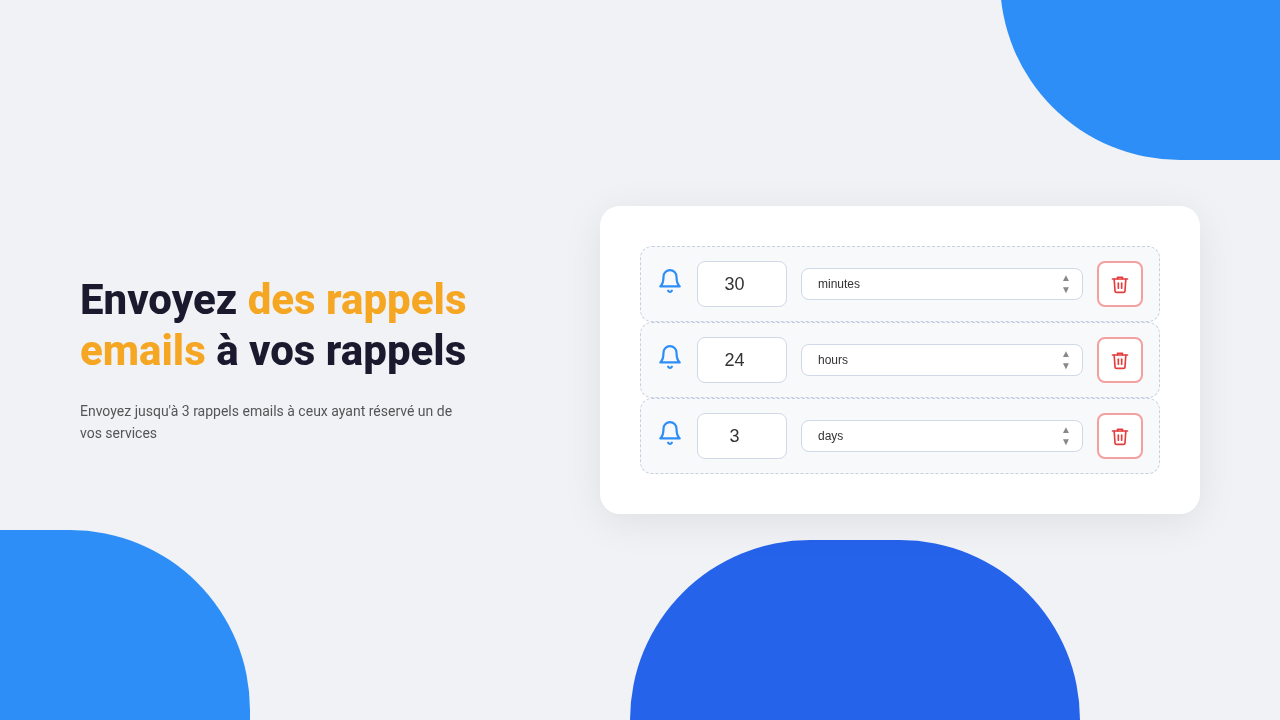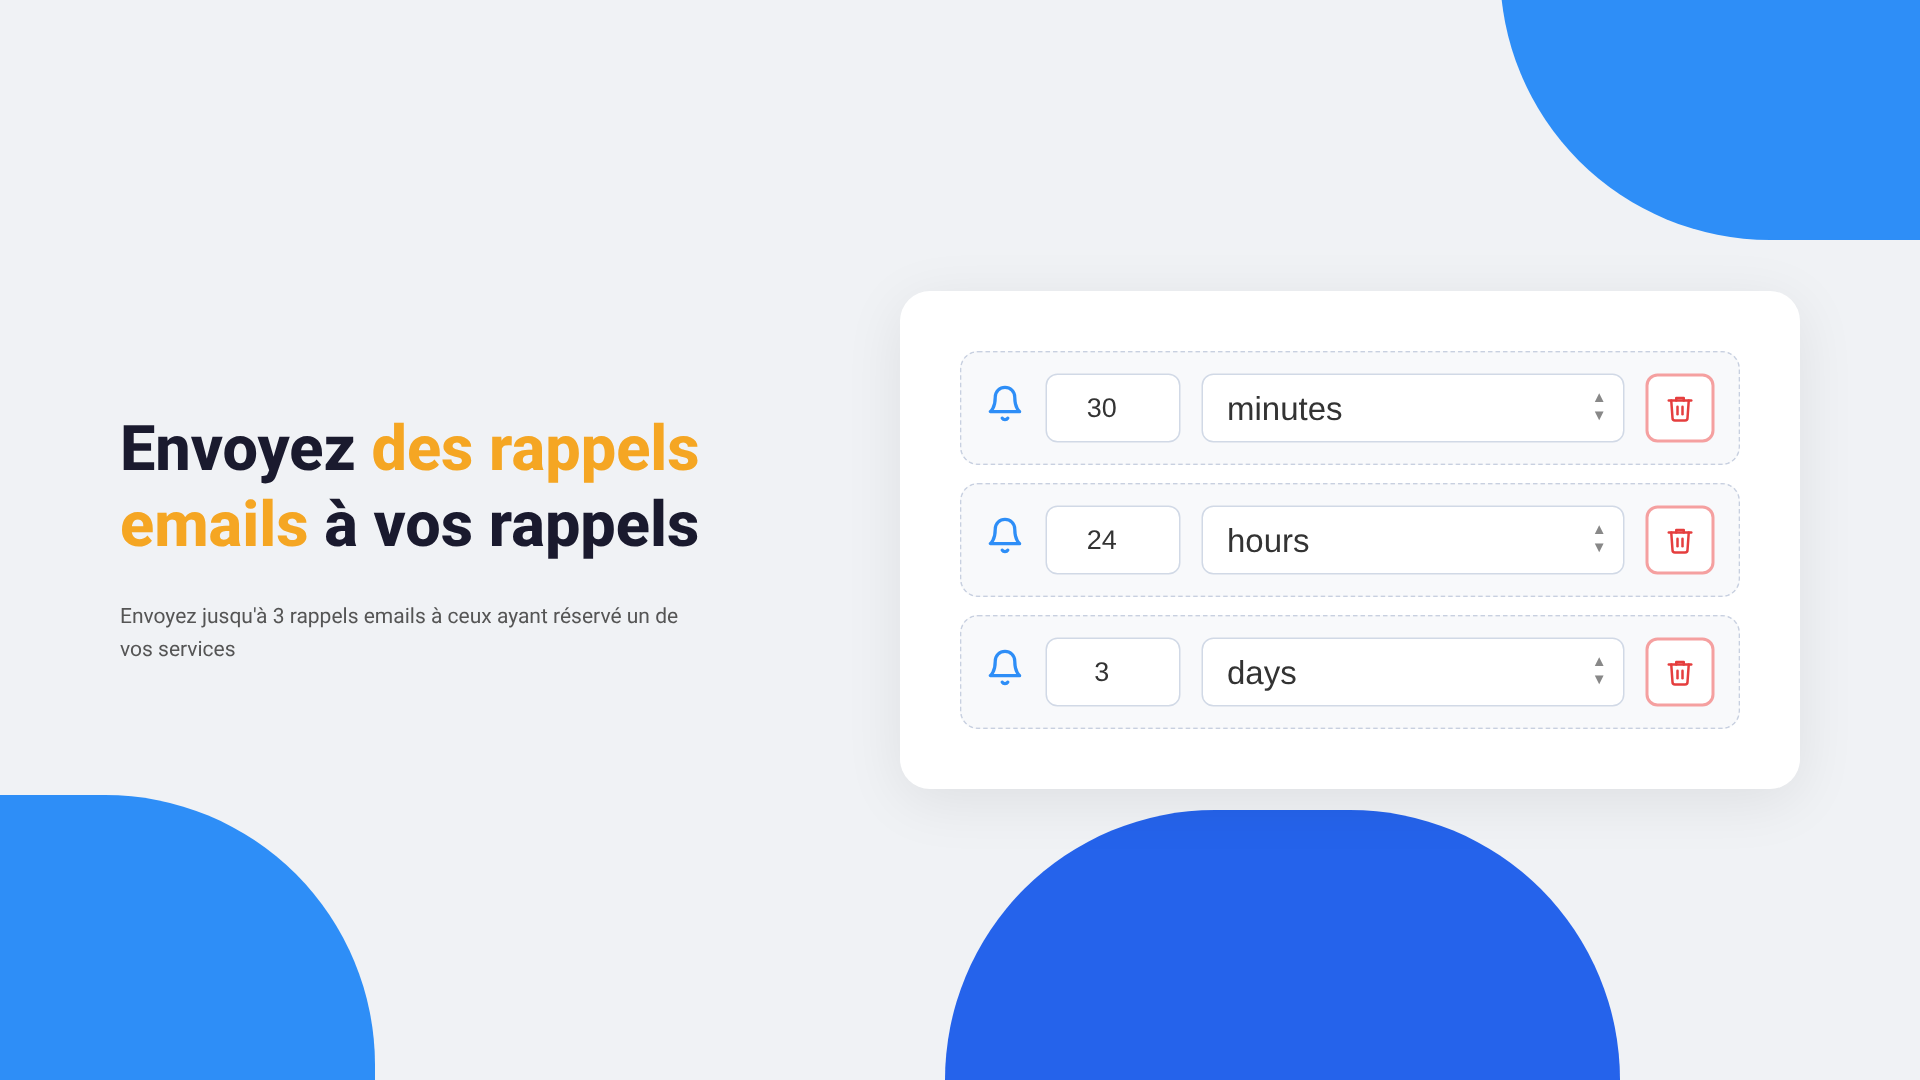--- a/index.html
+++ b/index.html
@@ -96,21 +96,20 @@
       font-size: 24px;
       font-weight: 700;
       color: #1a1a2e;
       margin-bottom: 28px;
     }
 
     
     .reminders-list {
       display: flex;
       flex-direction: column;
-      gap: 12px;
     }
 
     .reminder-row {
       display: flex;
       align-items: center;
       gap: 14px;
       background: #f8f9fb;
       border: 1.5px dashed #c8d0e0;
       border-radius: 12px;
       padding: 14px 16px;
@@ -136,24 +135,24 @@
       flex-shrink: 0;
     }
 
     .unit-select-wrapper {
       position: relative;
       flex: 1;
     }
 
     .unit-select {
       width: 100%;
-      height: 46px;
+      height: 32px;
       border: 1.5px solid #d1d9e6;
       border-radius: 8px;
-      font-size: 22px;
+      font-size: 12px;
       color: #333;
       background: #fff;
       padding: 0 36px 0 16px;
       appearance: none;
       -webkit-appearance: none;
       outline: none;
       cursor: pointer;
     }
 
     .select-arrows {

